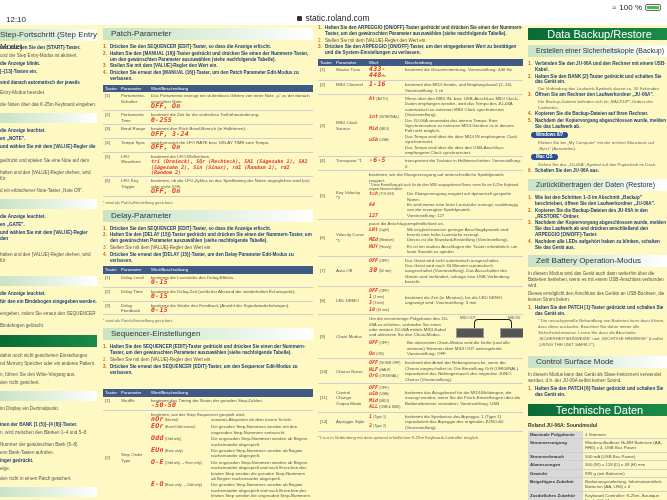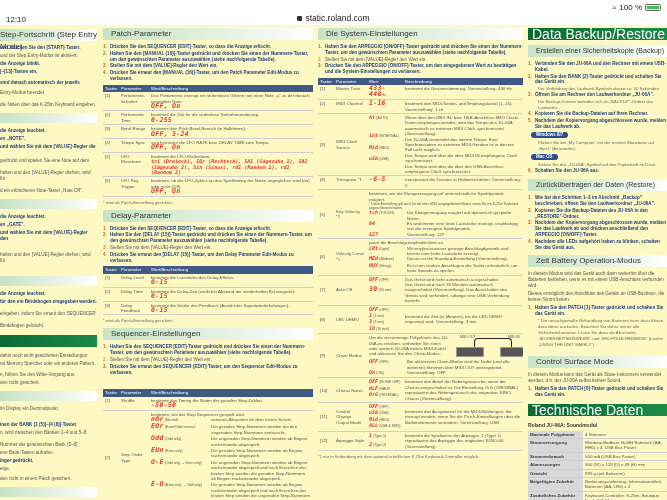--- a/index.html
+++ b/index.html
@@ -11,21 +11,21 @@
 .battery i{position:absolute;left:1px;top:1px;right:1px;bottom:1px;background:#3bc24a;}
 .urlbar{position:absolute;top:13px;left:0;width:667px;height:12px;text-align:center;font-size:8.5px;color:#222;}
 .urlbar .lock{display:inline-block;width:5px;height:5px;background:#333;border-radius:1px;margin-right:3px;vertical-align:0px;}
 .page{position:absolute;top:25px;left:0;width:667px;height:475px;overflow:hidden;background:#fef9c3;}
 .col{position:absolute;top:0;height:475px;overflow:hidden;font-size:4.6px;line-height:6px;color:#555;}
 .c1{left:0;width:97px;}
 .c2{left:103px;width:210px;}
 .c3{left:318px;width:205px;}
 .c4{left:528px;width:139px;}
 .hgrad{height:12px;font-size:8px;line-height:12px;color:#333;padding-left:8px;margin:3px 0 4px 0;background:linear-gradient(90deg,#c8e3c6 0%,#e3f1e1 55%,#fff 100%);}
-.hgreen{height:12px;font-size:14px;line-height:12px;color:#fff;padding-left:4px;margin:3px 0;background:linear-gradient(90deg,#0a6b35,#1b8a47);}
+.hgreen{height:12px;font-size:11px;line-height:12px;color:#fff;padding-left:4px;margin:3px 0;background:linear-gradient(90deg,#0a6b35,#1b8a47);text-align:center;}
 .hbar{height:10px;margin:5px 0;background:linear-gradient(90deg,#c8e3c6 0%,#e7f3e5 60%,#fff 100%);}
 .greenbar{height:12px;margin:6px 0;background:linear-gradient(90deg,#0a6b35,#1b8a47);}
 .steps{list-style:none;}
 .steps li{font-weight:bold;color:#1c3f7a;font-size:4.6px;line-height:5.8px;margin-bottom:1px;padding-left:7px;position:relative;}
 .steps li .n{position:absolute;left:0;color:#d45a15;}
 .steps li.plain{font-weight:normal;color:#555;}
 .p{margin-bottom:2px;}
 .pb{font-weight:bold;color:#1c3f7a;margin-bottom:2px;}
 table{border-collapse:collapse;width:100%;font-size:4.4px;line-height:5.4px;color:#555;}
 th{background:#3f5a85;color:#fff;text-align:left;font-weight:normal;padding:1px 2px;height:7px;}
@@ -252,21 +252,20 @@
             <div><span class="lcd">E-O</span> <span style="font-size:3.5px;">(Even only → Odd only)</span></div>
                 <div>Die geraden Step-Nummern werden ab Beginn nacheinander abgespielt und nach Erreichen des letzten Step werden die ungeraden Step-Nummern ab Beginn nacheinander abgespielt.</div>
           </div>
         </td>
           </tr>
     </tbody>
       </table>
   </div>
 
   <div class="col c3">
-    <div class="hgrad">Die System-Einstellungen</div>
     <ol class="steps">
       <li><span class="n">1.</span><span>Halten Sie den ARPEGGIO [ON/OFF]-Taster gedrückt und drücken Sie einen der Nummern-Taster, um den gewünschten Parameter auszuwählen (siehe nachfolgende Tabelle).</span></li>
       <li class="plain"><span class="n">2.</span><span>Stellen Sie mit dem [VALUE]-Regler den Wert ein.</span></li>
       <li><span class="n">3.</span><span>Drücken Sie den ARPEGGIO [ON/OFF]-Taster, um den eingegebenen Wert zu bestätigen und die System-Einstellungen zu verlassen.</span></li>
     </ol>
     <table style="margin-top:3px;">
       <tbody>
           <tr>
             <th style="width:15px;">Taster</th>
             <th style="width:33px;">Parameter</th>

